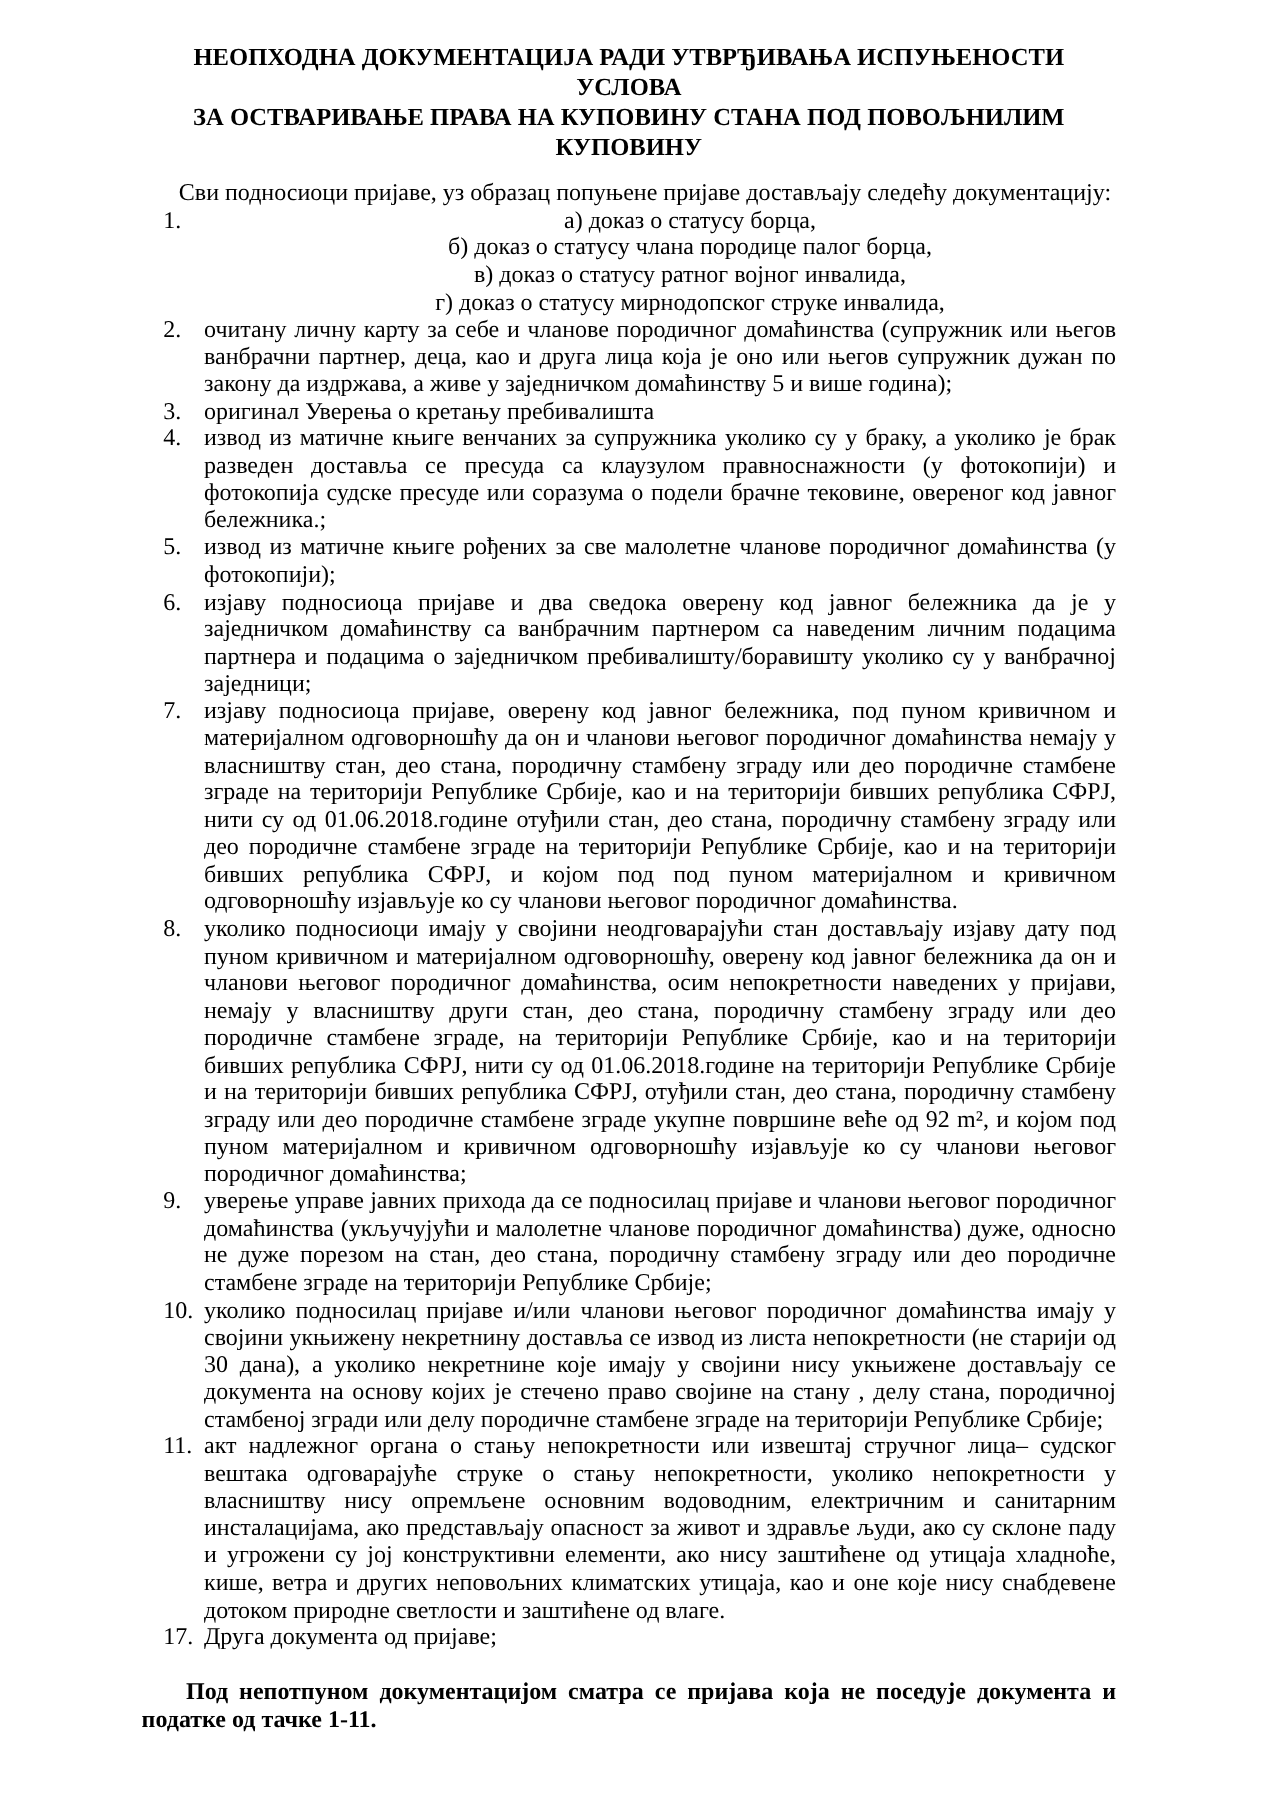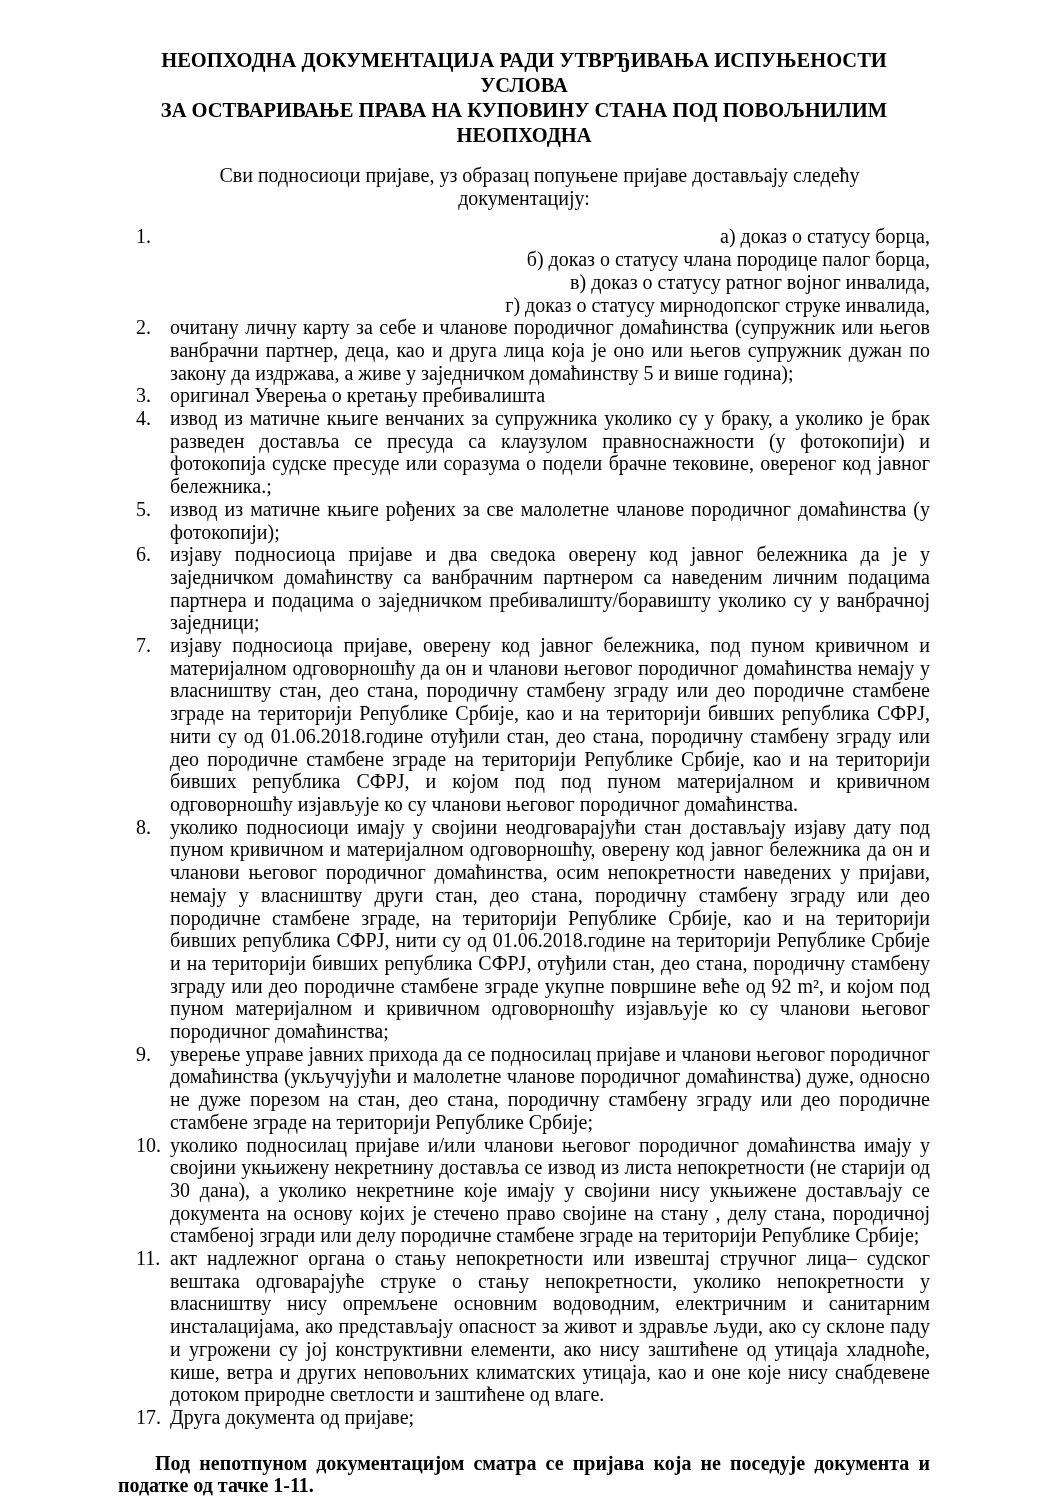--- a/index.html
+++ b/index.html
@@ -18,62 +18,61 @@
     line-height: 22.7px;
     overflow: hidden;
     box-sizing: border-box;
     padding: 32px 128px 0 118px;
   }
   .doc-title {
     text-align: center;
     font-weight: bold;
     font-size: 20.5px;
     line-height: 25px;
-    margin: 16px 0 14px 0;
+    margin: 4px 0 14px 0;
   }
   .intro {
-    margin: 16px;
+    margin: 0;
     text-indent: 31px;
-    text-align: center;
   }
   ol.doc-list {
     list-style: none;
     margin: 0;
     padding: 0;
   }
   ol.doc-list > li {
     position: relative;
     padding-left: 52px;
     text-align: justify;
   }
   ol.doc-list > li > .num {
     position: absolute;
     left: 18px;
     top: 0;
   }
   .sublist {
     margin-left: 50px;
-    text-align: right;
+    text-align: center;
   }
   .closing {
     margin: 23px 0 0 0;
     font-weight: bold;
     text-indent: 37px;
     text-align: justify;
   }
 </style>
 </head>
 <body>
 
 <div class="page">
 
   <h1 class="doc-title">
     <span style="display:block">НЕОПХОДНА ДОКУМЕНТАЦИЈА РАДИ УТВРЂИВАЊА ИСПУЊЕНОСТИ УСЛОВА</span>
     <span style="display:block">ЗА ОСТВАРИВАЊЕ ПРАВА НА КУПОВИНУ СТАНА ПОД ПОВОЉНИЛИМ</span>
-    <span style="display:block">НЕОПХОДНА</span>
+    <span style="display:block">КУПОВИНУ</span>
   </h1>
 
   <p class="intro">Сви подносиоци пријаве, уз образац попуњене пријаве достављају следећу документацију:</p>
 
   <ol class="doc-list">
     <li>
       <span class="num">1.</span>
       <div class="sublist">
         <div>а) доказ о статусу борца,</div>
         <div>б) доказ о статусу члана породице палог борца,</div>

